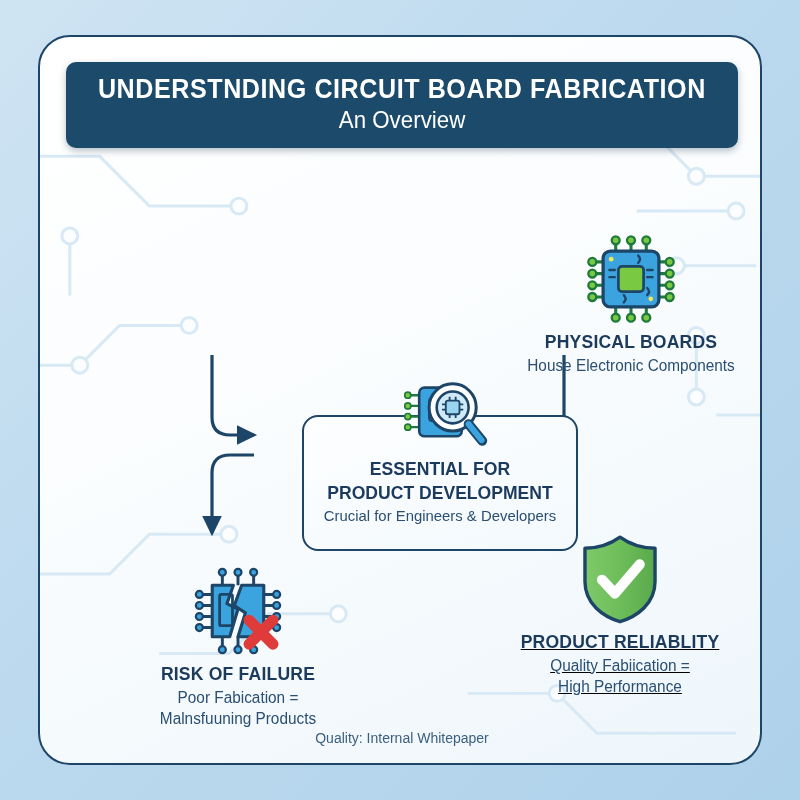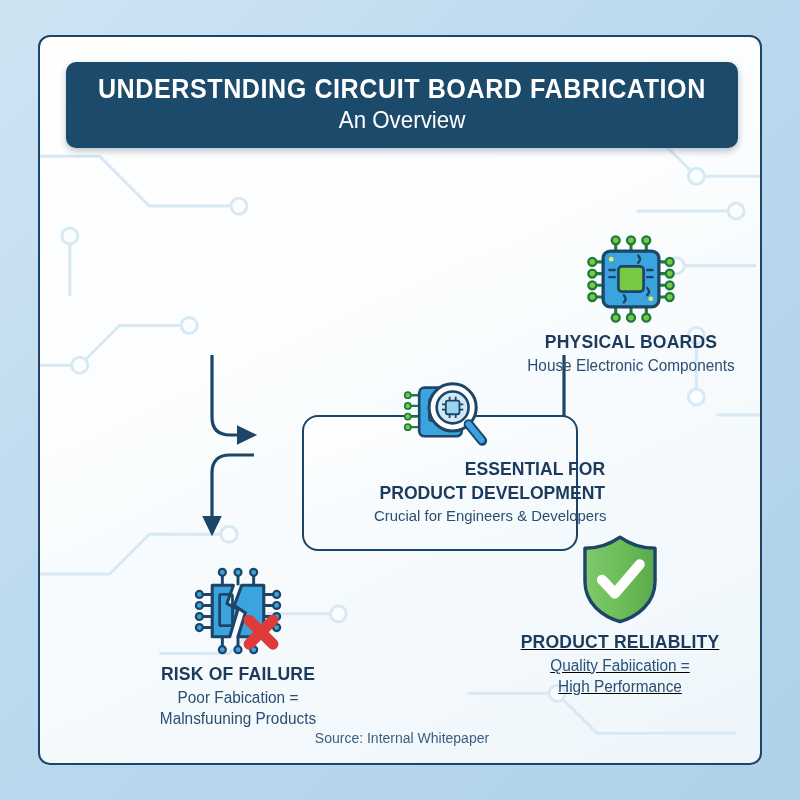--- a/index.html
+++ b/index.html
@@ -21,21 +21,21 @@
     height: 800px;
   }
   #card {
     position: absolute;
     left: 38px;
     top: 35px;
     width: 724px;
     height: 730px;
     box-sizing: border-box;
     border: 2px solid #1d4568;
-    border-radius: 12px;
+    border-radius: 32px;
     background: linear-gradient(155deg, #ffffff 0%, #fbfdfe 40%, #eef6fb 100%);
     overflow: hidden;
   }
 
   
   .circuit {
     position: absolute;
     left: 0; top: 0;
     width: 100%; height: 100%;
     pointer-events: none;
@@ -125,22 +125,21 @@
     left: 352px;
     top: 340px;
     width: 100px;
     height: 76px;
   }
   #center-text {
     position: absolute;
     left: 262px;
     top: 420px;
     width: 276px;
-    text-align: right;
-    margin-left: 34px;
+    text-align: center;
   }
   #center-title {
     color: #1b3a5c;
     font-weight: bold;
     font-size: 18.5px;
     line-height: 1.28;
     transform: scaleX(.95);
   }
   #center-sub {
     color: #2a4f72;
@@ -364,16 +363,16 @@
     </div>
 
     <div id="center-text">
       <div id="center-title">
         <span>ESSENTIAL FOR</span><br>
         <span>PRODUCT DEVELOPMENT</span>
       </div>
       <div id="center-sub">Crucial for Engineers &amp; Developers</div>
     </div>
 
-    <div id="source-note">Source: Internal Whitepaper</div>
+    <div id="source-note">Quality: Internal Whitepaper</div>
 
   </div>
 </div>
 
 </body></html>

